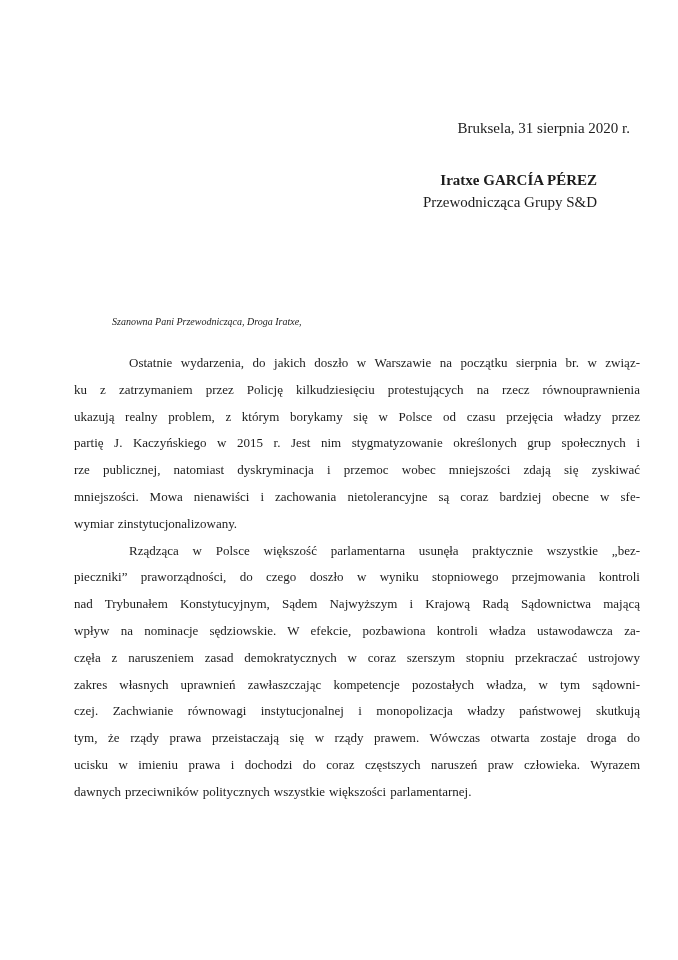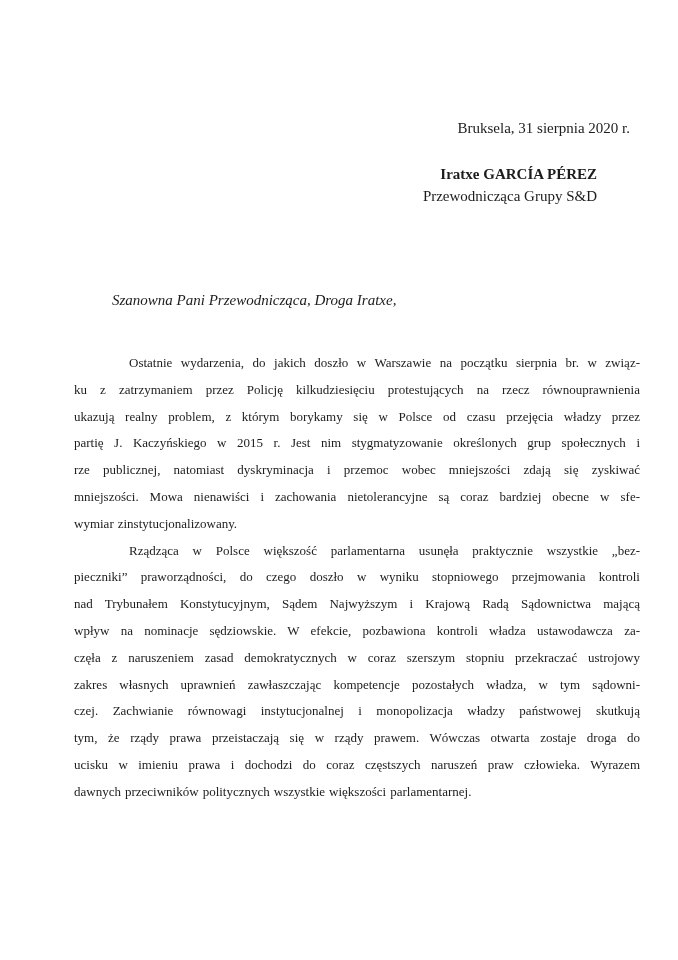--- a/index.html
+++ b/index.html
@@ -20,34 +20,34 @@
     position: absolute;
     top: 78px;
     right: 48px;
     font-size: 15px;
     line-height: 20px;
     text-align: right;
     margin-top: 40px;
   }
   .addressee {
     position: absolute;
-    top: 164px;
+    top: 170px;
     right: 81px;
     font-size: 15px;
     line-height: 21.5px;
     text-align: right;
   }
   .addressee .name {
     font-weight: bold;
   }
   .salutation {
     position: absolute;
-    top: 290px;
+    top: 312px;
     left: 112px;
-    font-size: 15px;
+    font-size: 10px;
     line-height: 20px;
     font-style: italic;
     font-family: Liberation Serif, serif;
   }
   .letter-body {
     position: absolute;
     top: 350px;
     left: 74px;
     width: 566px;
   }

